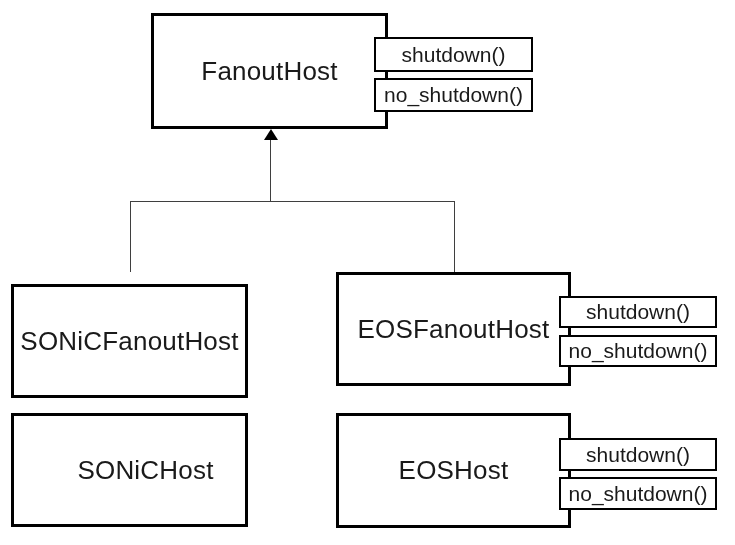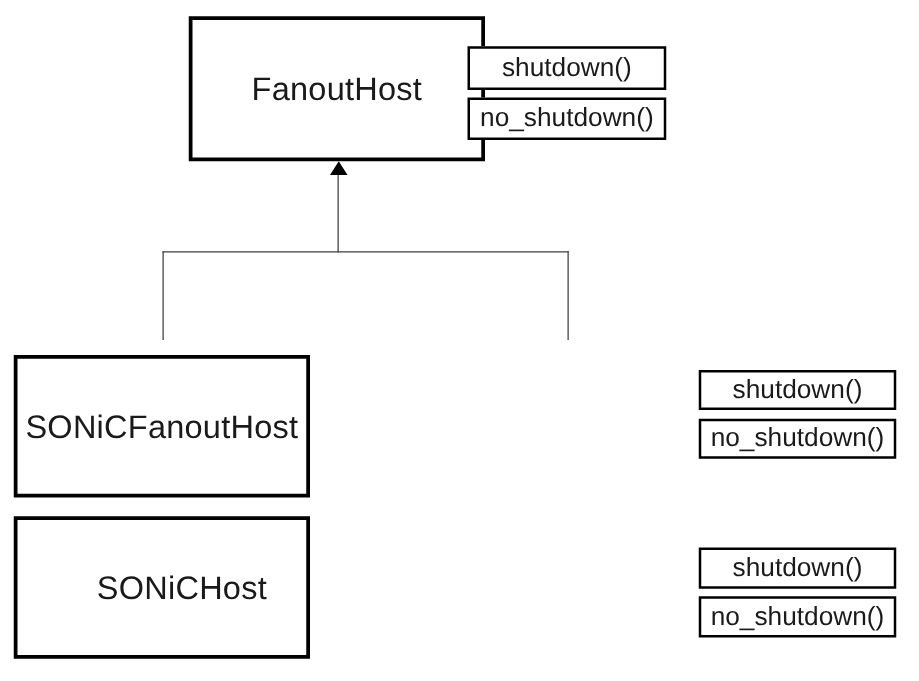--- a/index.html
+++ b/index.html
@@ -91,31 +91,37 @@
     <span>shutdown()</span>
   </div>
   <div class="method" id="m-fanout-noshut">
     <span>no_shutdown()</span>
   </div>
 
   <div class="cls" id="box-sonicfanout">
     <span>SONiCFanoutHost</span>
   </div>
 
+  <div class="cls" id="box-eosfanout">
+    <span>EOSFanoutHost</span>
+  </div>
   <div class="method" id="m-eosf-shutdown">
     <span>shutdown()</span>
   </div>
   <div class="method" id="m-eosf-noshut">
     <span>no_shutdown()</span>
   </div>
 
   <div class="cls" id="box-sonichost">
     <span>SONiCHost</span>
   </div>
 
+  <div class="cls" id="box-eoshost">
+    <span>EOSHost</span>
+  </div>
   <div class="method" id="m-eosh-shutdown">
     <span>shutdown()</span>
   </div>
   <div class="method" id="m-eosh-noshut">
     <span>no_shutdown()</span>
   </div>
 
 </div>
 
 </body></html>

